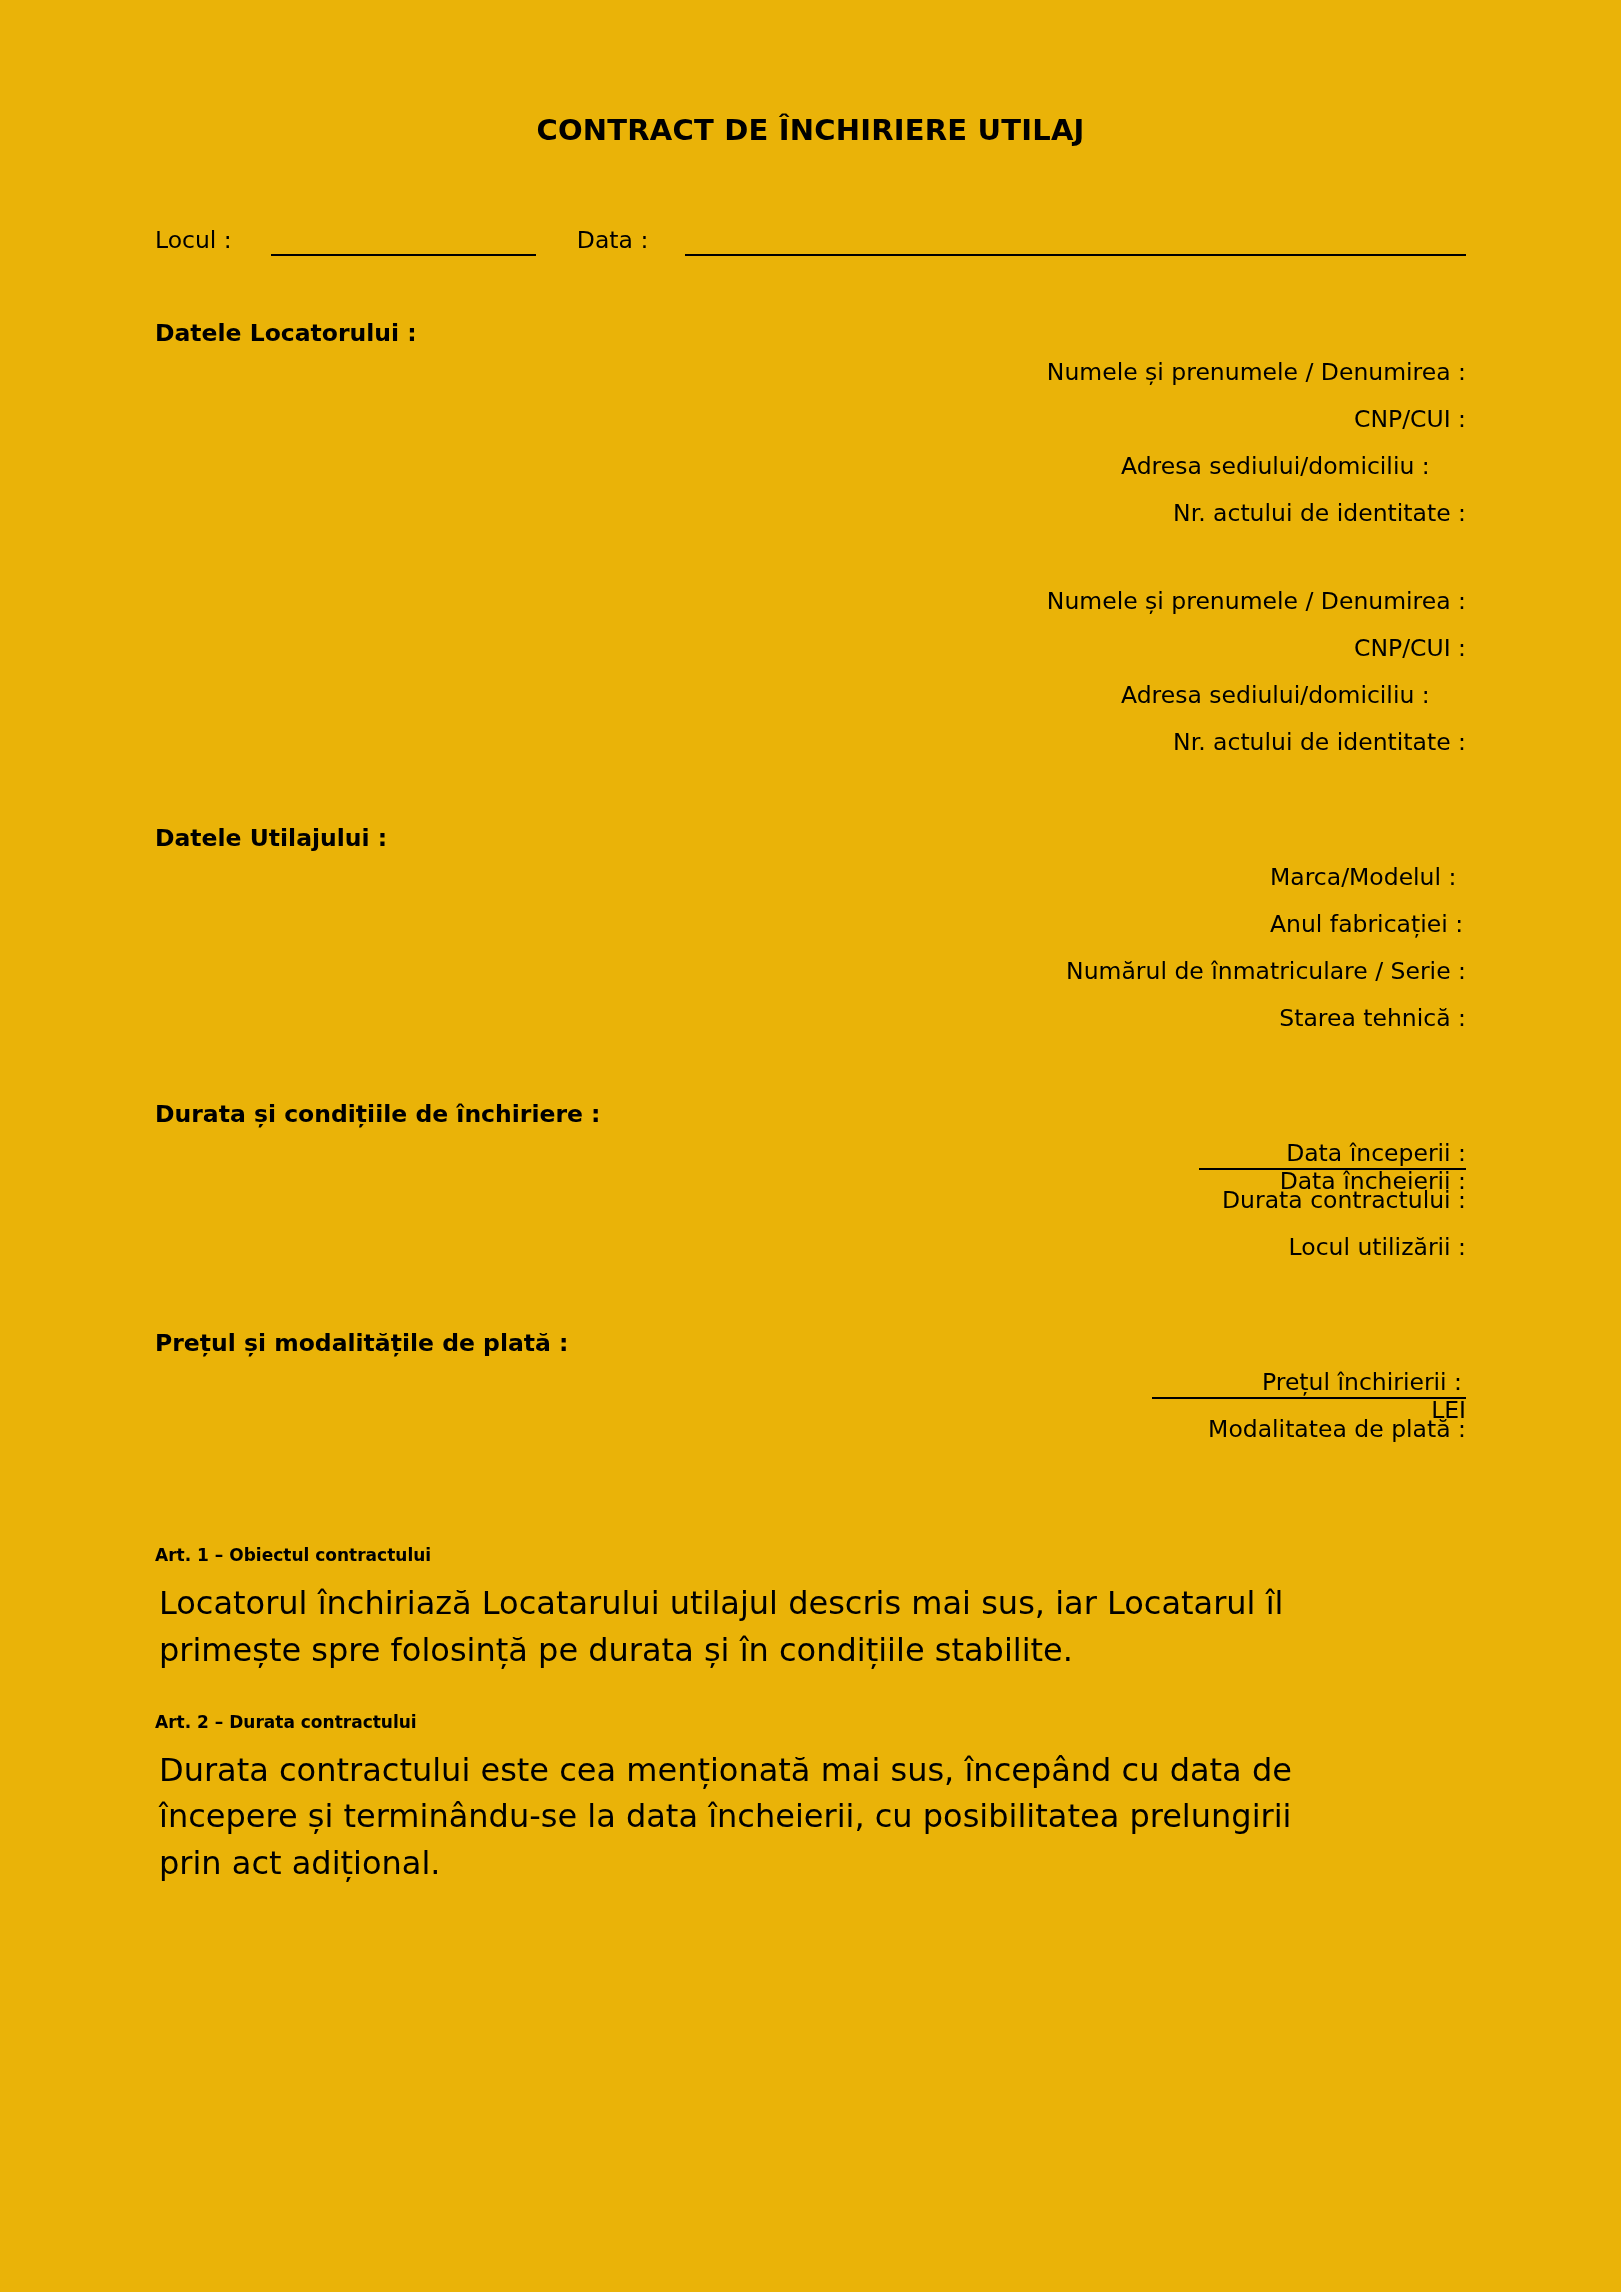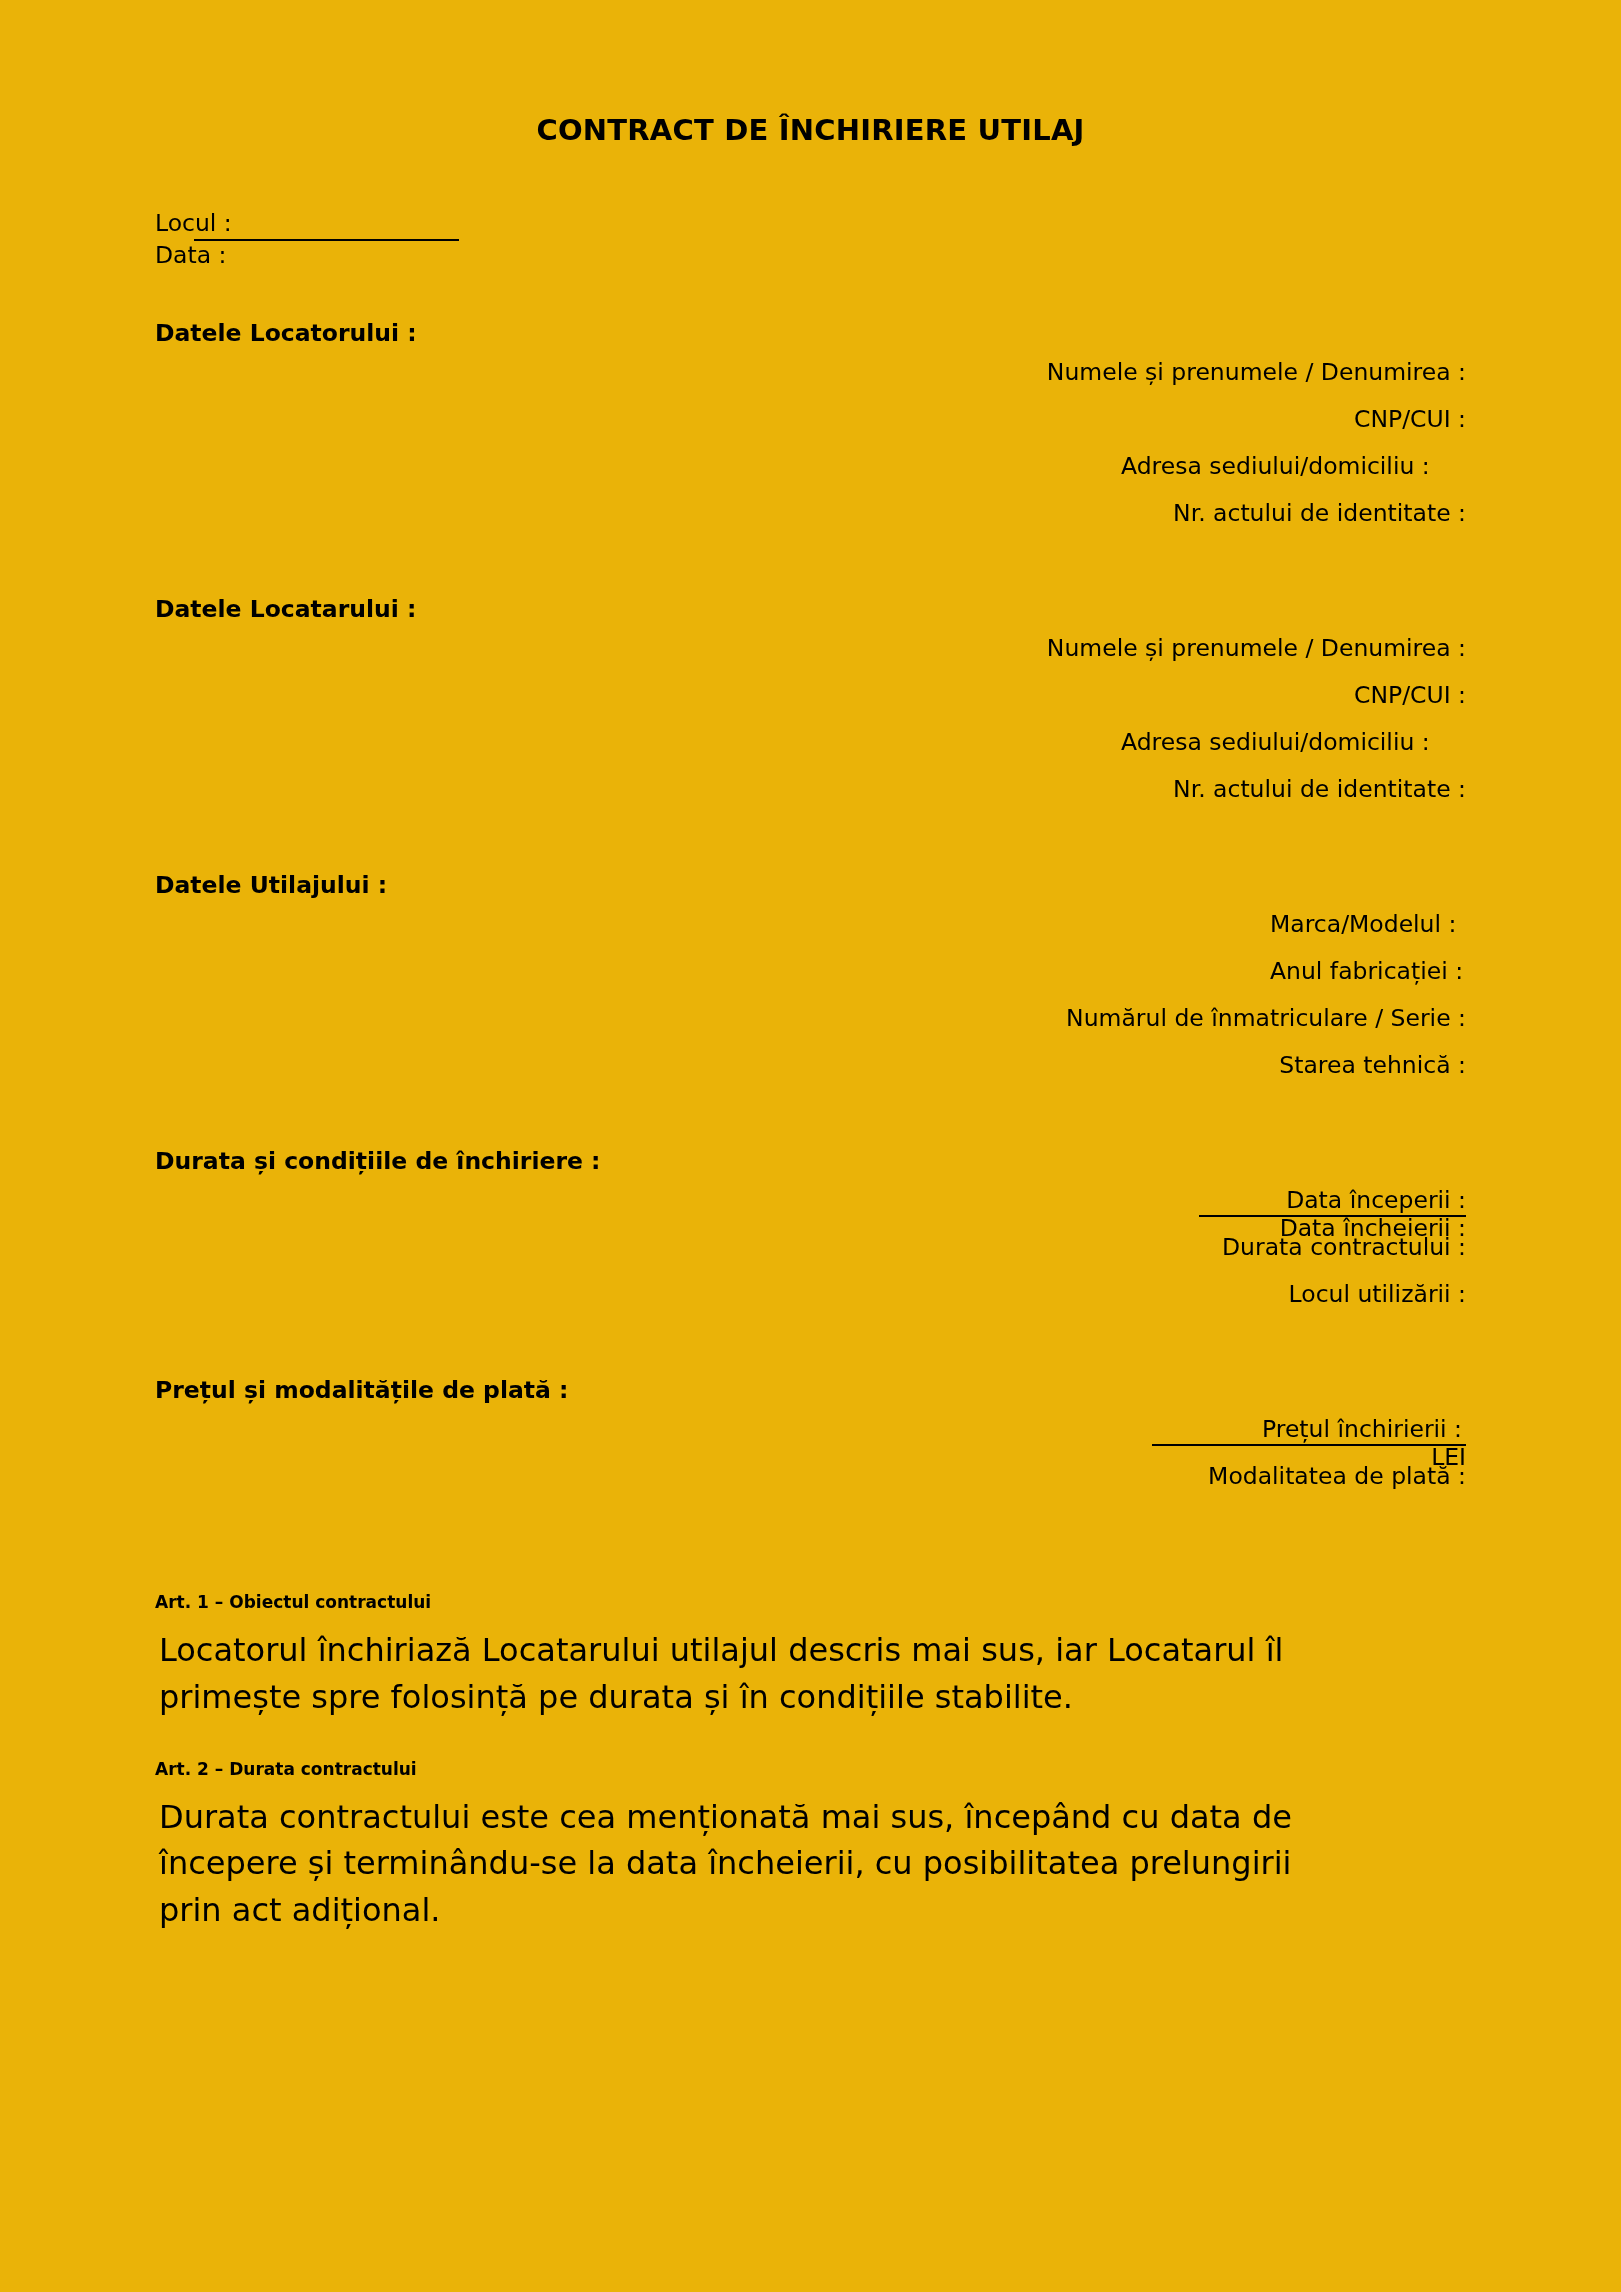--- a/index.html
+++ b/index.html
@@ -64,25 +64,24 @@
     height: 47px;
     line-height: 39px;
     white-space: nowrap;
   }
   .gap-md { height: 35px; }
   .gap-lg { height: 41px; }
 
   
   .top-row {
     display: flex;
-    align-items: flex-start;
+    align-items: flex-end;
     font-size: 23.5px;
     height: 47px;
     margin-bottom: 23.5px;
-    flex-direction: column;
   }
   .top-row .lbl { white-space: nowrap; padding-bottom: 2px; }
   .fill-fixed-loc { width: 265px; border-bottom: 2.9px solid #000; height: 29px; margin-left: 39px; }
   .spacer-loc { width: 41px; }
   .fill-data { flex: 1 1 auto; border-bottom: 2.9px solid #000; height: 29px; margin-left: 37px; }
 
   
   .fill-date-a { width: 267px; border-bottom: 2.9px solid #000; height: 29px; margin-left: 59px; }
   .spacer-date { width: 41px; }
   .fill-date-b { flex: 1 1 auto; border-bottom: 2.9px solid #000; height: 29px; margin-left: 25.5px; }
@@ -154,21 +153,20 @@
     <span class="lbl w-adresa">Adresa sediului/domiciliu :</span>
     <span class="fill grow"></span>
   </div>
   <div class="form-row">
     <span class="lbl w-nract">Nr. actului de identitate :</span>
     <span class="fill grow"></span>
   </div>
 
   <div class="gap-lg"></div>
 
-  <div class="section-head">Datele Locatarului :</div>
 
   <div class="form-row">
     <span class="lbl w-numele">Numele și prenumele / Denumirea :</span>
     <span class="fill grow"></span>
   </div>
   <div class="form-row">
     <span class="lbl w-cnp">CNP/CUI :</span>
     <span class="fill grow"></span>
   </div>
   <div class="form-row">

